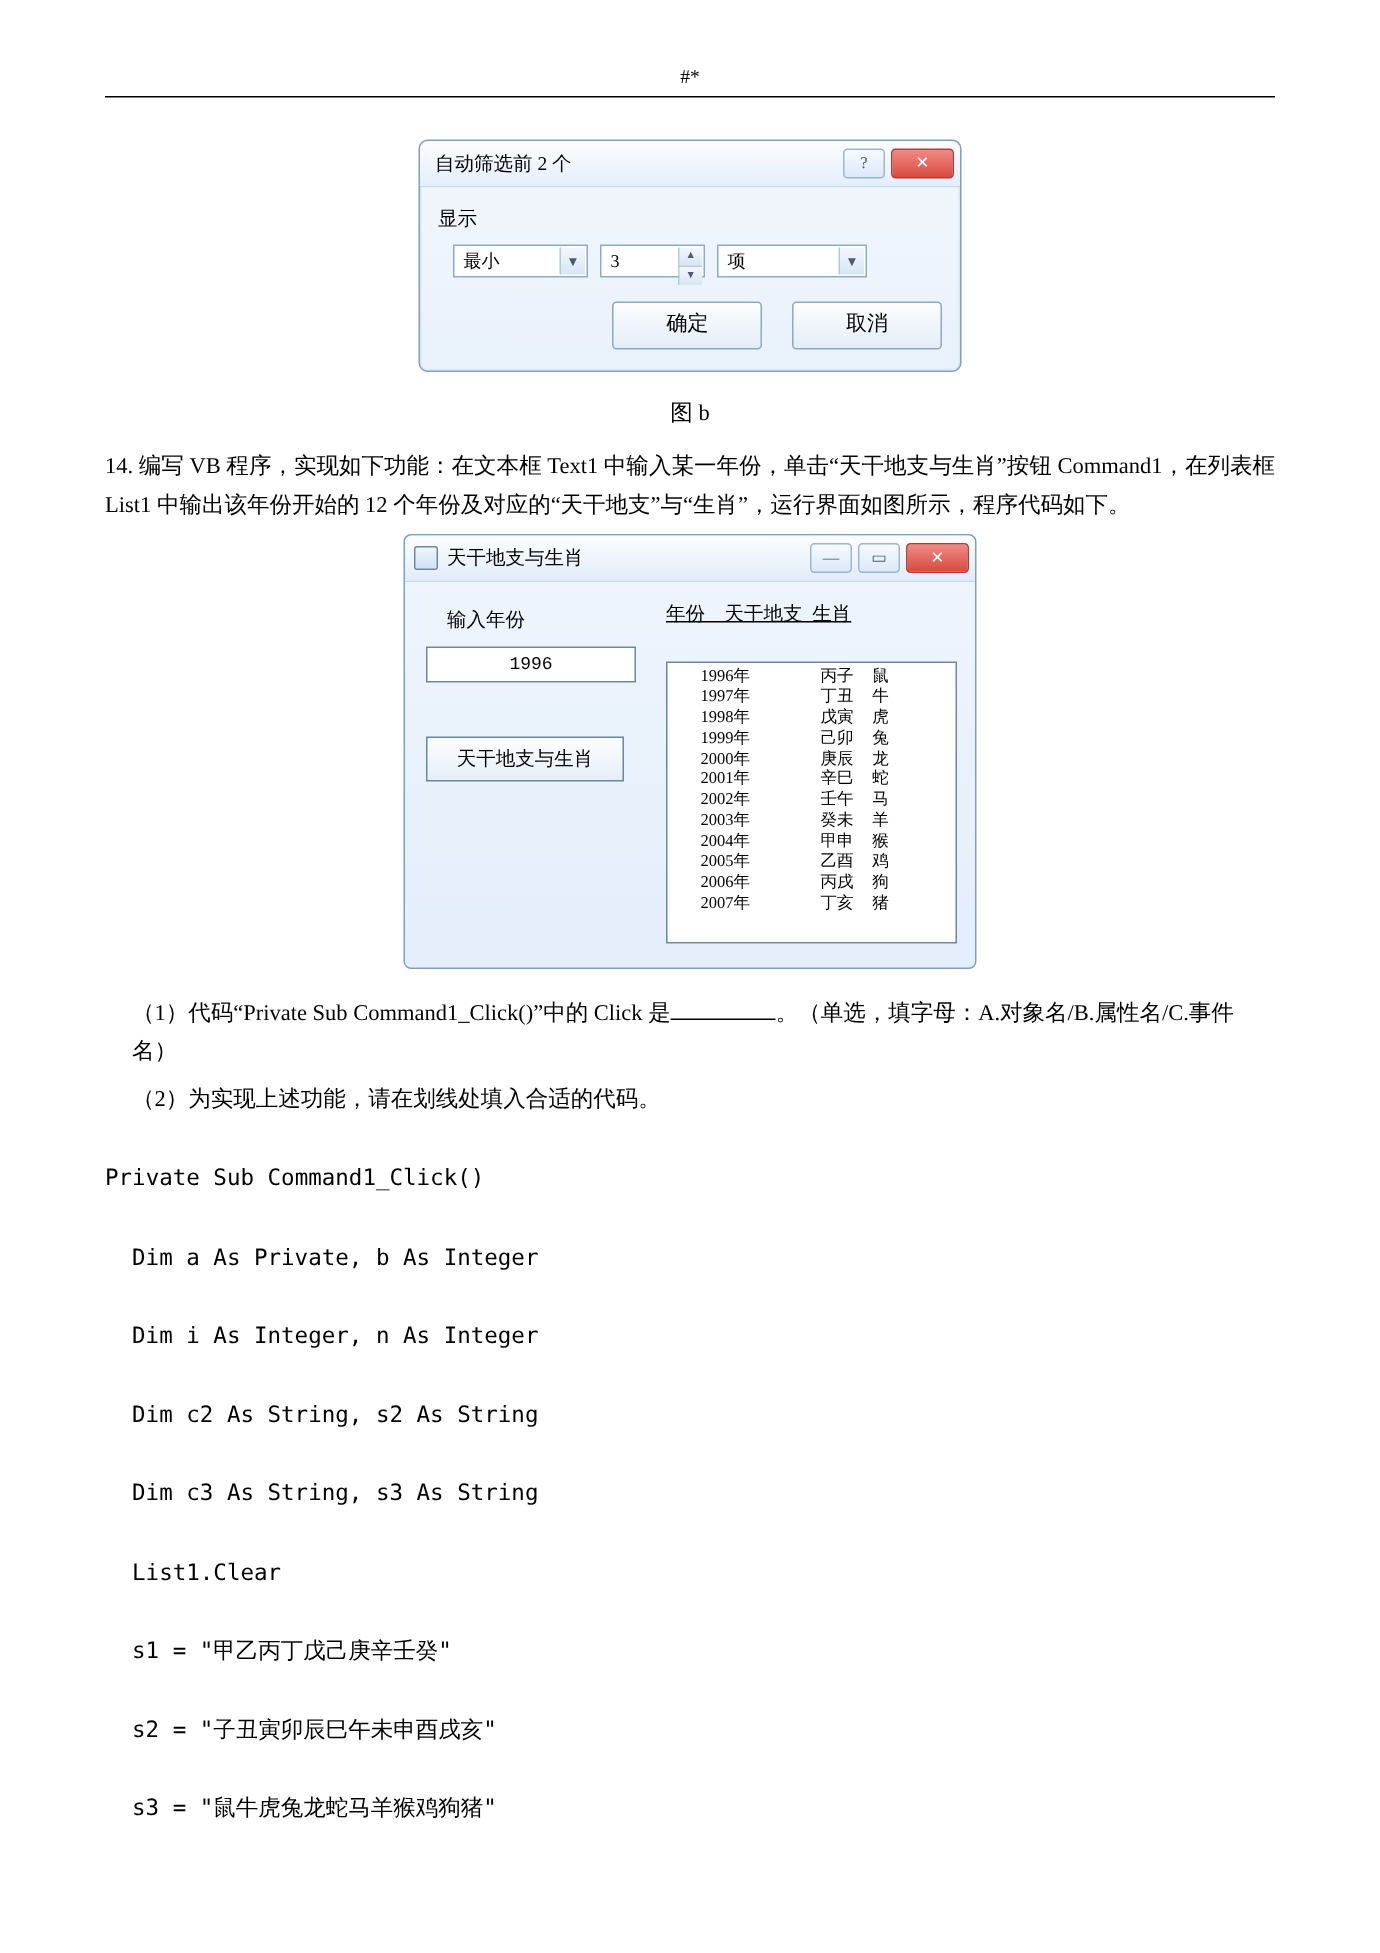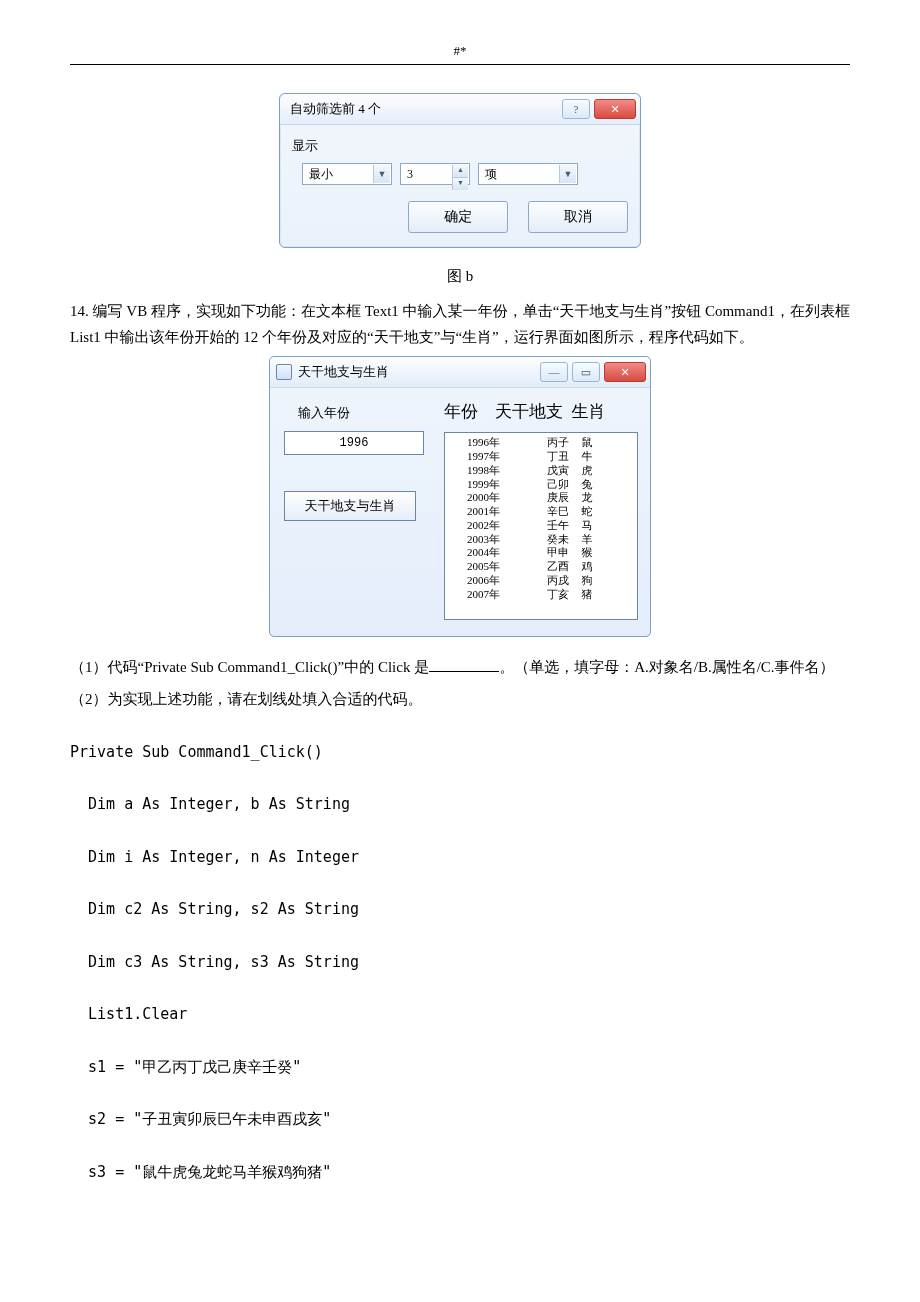--- a/index.html
+++ b/index.html
@@ -167,23 +167,24 @@
     margin-top: 36px;
     width: 130px;
     border: 1px solid #6b86a6;
     background: linear-gradient(#fdfefe,#e6eef8);
     font-size: 13px;
     padding: 3px 0;
     text-align: center;
   }
   .rightcol { flex: 1; }
   .listhdr {
-    font-size: 17px;
-    margin-bottom: 5px;
+    font-size: 13px;
+    margin-bottom: 20px;
     white-space: pre;
+    text-decoration: underline;
   }
   .listbox {
     width: 180px; height: 180px;
     border: 1px solid #6b86a6;
     background: #fff;
     padding: 3px 6px;
     overflow: hidden;
   }
   .listrow {
     display: flex;
@@ -191,21 +192,21 @@
     line-height: 1.25;
     font-family: "SimSun","宋体",serif;
     white-space: nowrap;
     margin-left: 16px;
   }
   .listrow .c1 { width: 58px; }
   .listrow .c2 { width: 44px; text-align: right; }
   .listrow .c3 { width: 36px; text-align: center; }
 
   
-  .q { margin-top: 6px; }
+  .q { margin-top: 6px; margin-left: 18px; }
   .blank {
     display: inline-block;
     border-bottom: 1px solid #000;
     min-width: 70px;
     height: 1em;
     vertical-align: baseline;
   }
   .code {
     font-family: "SimSun","宋体",monospace;
     white-space: pre;
@@ -218,21 +219,21 @@
 <body>
 
 <div class="page">
 
   <div class="header-mark">#*</div>
   <hr class="header-rule">
 
   <div class="center-wrap">
     <div class="dlg1">
       <div class="dlg1-title">
-        <span>自动筛选前 4 个</span>
+        <span>自动筛选前 2 个</span>
         <span class="spacer"></span>
         <span class="tbtn">?</span>
         <span class="tbtn close">✕</span>
       </div>
       <div class="dlg1-body">
         <div class="group-label">显示</div>
         <div class="row">
           <div class="combo">
             <span>最小</span>
             <span class="arrow">▼</span>
@@ -345,21 +346,21 @@
     </div>
   </div>
 
   <div class="q">
     <span>（1）代码“Private Sub Command1_Click()”中的 Click 是</span><span class="blank"></span><span>。（单选，填字母：A.对象名/B.属性名/C.事件名）</span>
   </div>
   <div class="q">（2）为实现上述功能，请在划线处填入合适的代码。</div>
 
   <div class="code">
 <div>Private Sub Command1_Click()</div>
-<div class="ind1">Dim a As Integer, b As String</div>
+<div class="ind1">Dim a As Private, b As Integer</div>
 <div class="ind1">Dim i As Integer, n As Integer</div>
 <div class="ind1">Dim c2 As String, s2 As String</div>
 <div class="ind1">Dim c3 As String, s3 As String</div>
 <div class="ind1">List1.Clear</div>
 <div class="ind1">s1 = "甲乙丙丁戊己庚辛壬癸"</div>
 <div class="ind1">s2 = "子丑寅卯辰巳午未申酉戌亥"</div>
 <div class="ind1">s3 = "鼠牛虎兔龙蛇马羊猴鸡狗猪"</div>
 
 
 

